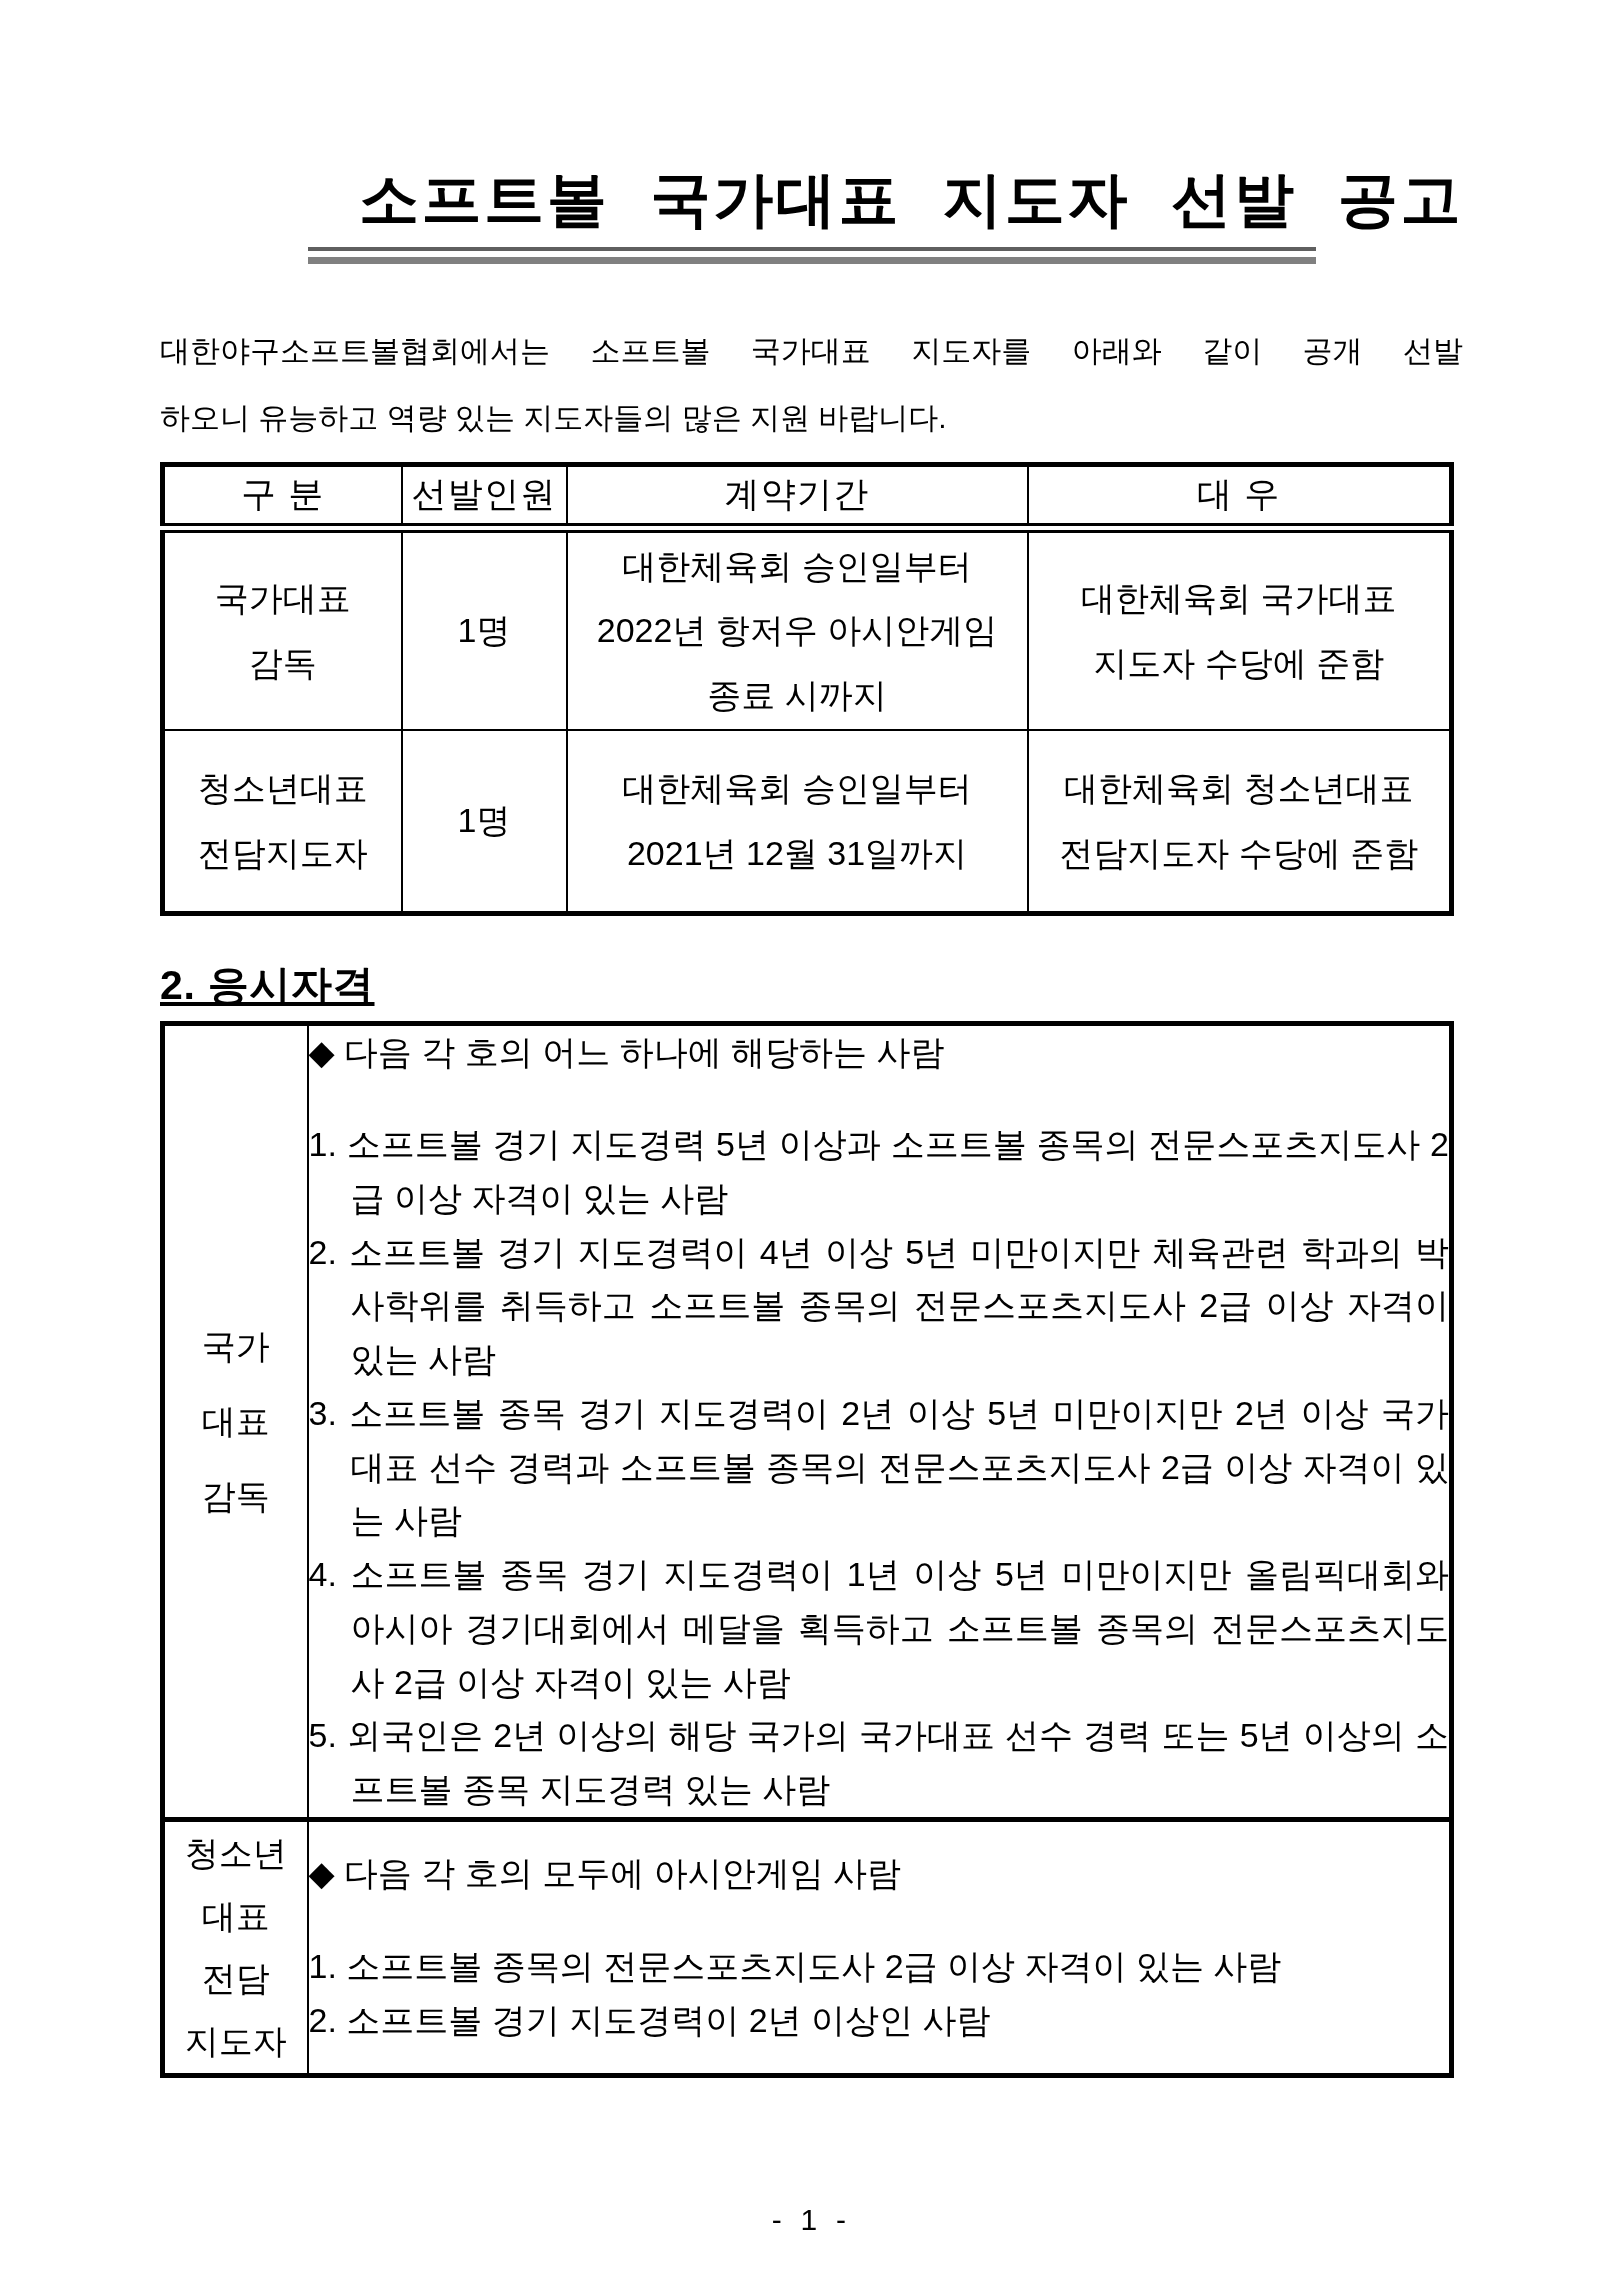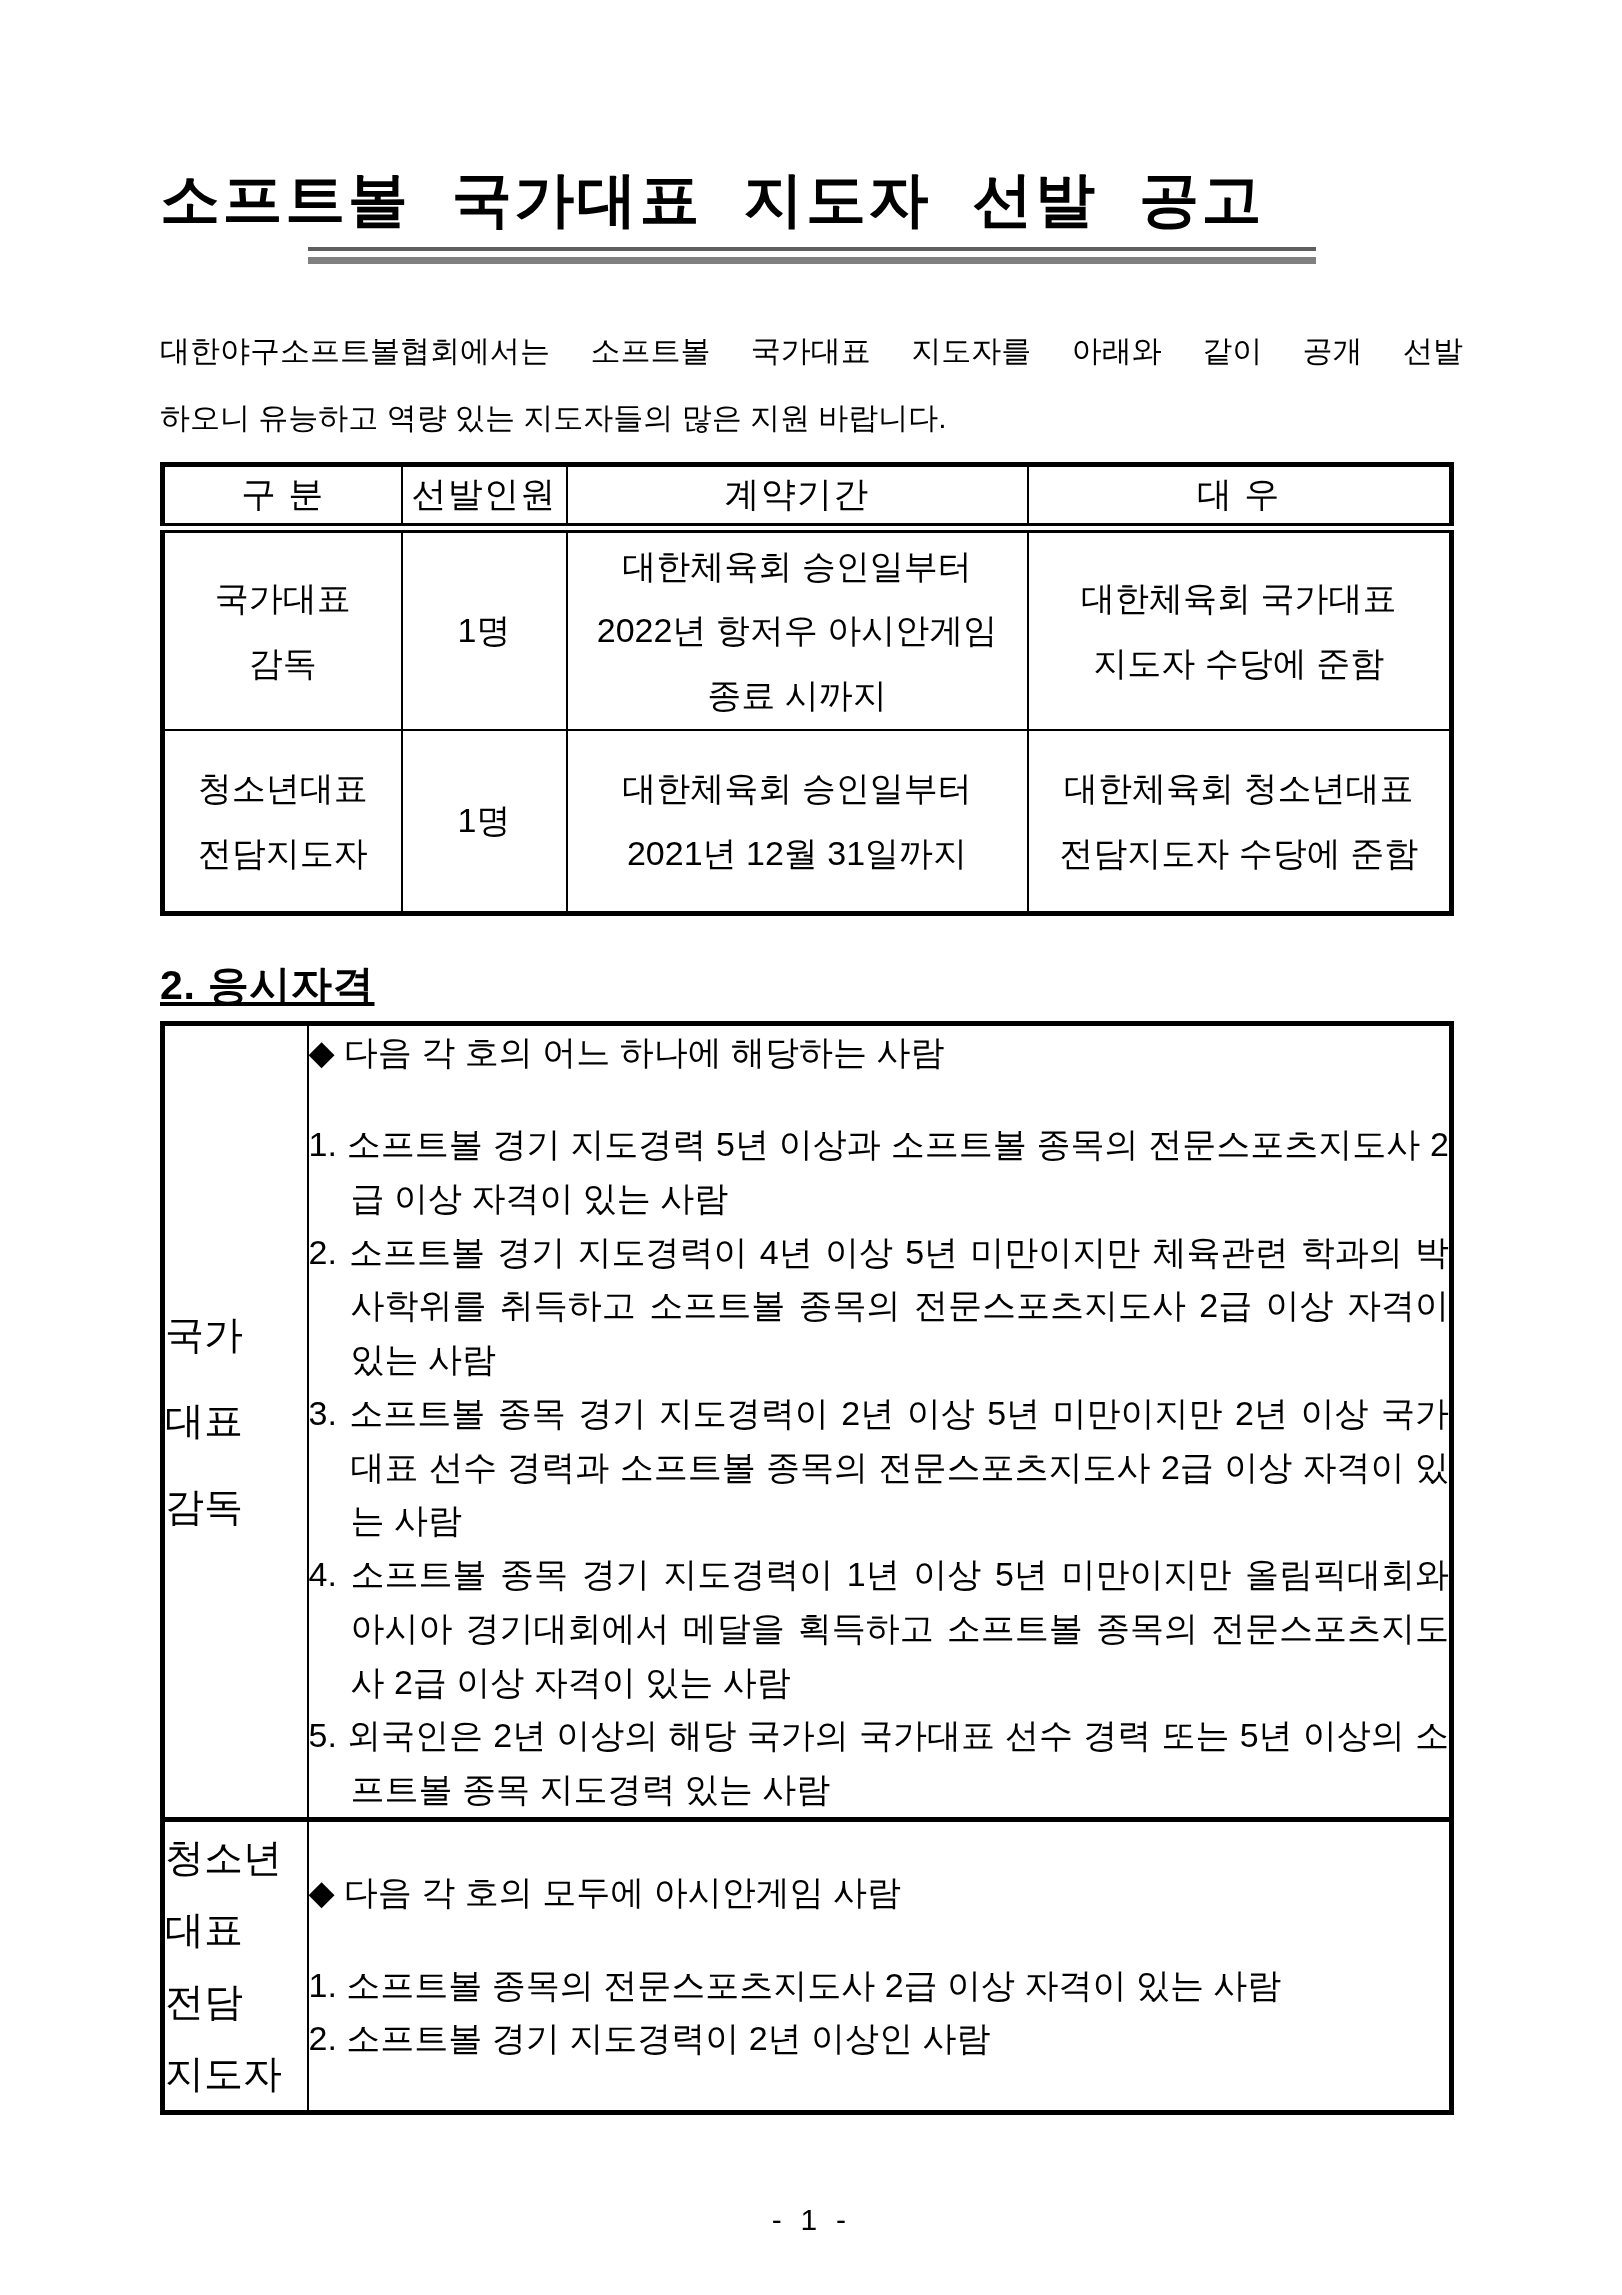--- a/index.html
+++ b/index.html
@@ -13,21 +13,21 @@
     font-family: "Liberation Sans", "DejaVu Sans", sans-serif;
     overflow: hidden;
   }
 
   .content { padding: 0 160px; }
 
   
   .doc-title {
     margin: 0;
     padding-top: 165px;
-    text-align: left;
+    text-align: right;
     font-size: 60px;
     font-weight: 800;
     letter-spacing: 2.6px;
     word-spacing: 22px;
     line-height: 1.15;
   }
   .title-rules { width: 1008px; margin: 13px auto 0; }
   .title-rule-top    { height: 3.9px;  background: #5f5f5f; }
   .title-rule-bottom { height: 7.2px; background: #808080; margin-top: 5.9px; }
 
@@ -58,21 +58,21 @@
   .recruit-table thead th { border-bottom: 10.5px double #000; }
   .recruit-table td { font-size: 34px; line-height: 1.9; }
   .recruit-row-1 td { height: 196px; }
   .recruit-row-2 td { height: 180px; }
 
   
   .qual-table { margin-top: 11.8px; border: 5.9px solid #000; }
   .qual-table td { border: 2px solid #000; padding: 0; vertical-align: middle; }
   .qual-row-1 > td { height: 681px; border-bottom: 5.2px solid #000; }
   .qual-row-2 > td { height: 242px; }
-  .qual-cat { text-align: left; font-size: 39px; }
+  .qual-cat { text-align: center; font-size: 34px; }
   .qual-row-1 .qual-cat { line-height: 2.2; }
   .qual-row-2 .qual-cat { line-height: 1.85; }
   .qual-body { padding: 15.7px 22px 15.7px 26px; font-size: 34px; line-height: 1.58; }
   .qual-bullet { margin-bottom: 39px; }
   .diamond { margin-right: 9.2px; }
   .qual-item {
     padding-left: 42px;
     text-indent: -42px;
     text-align: justify;
   }

